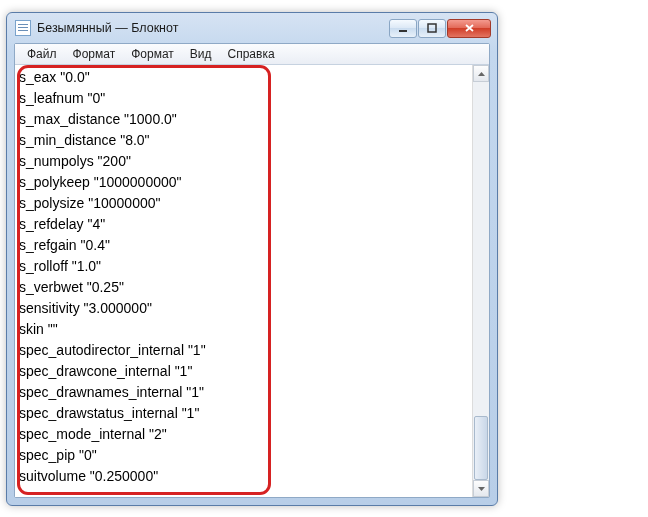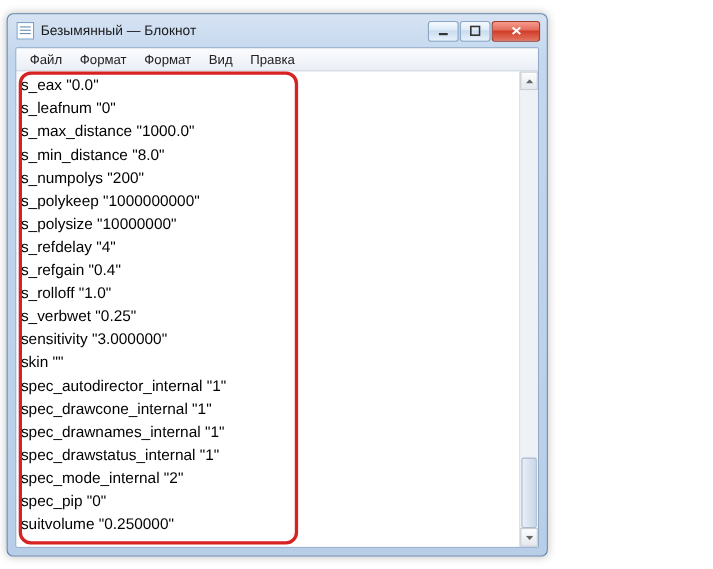--- a/index.html
+++ b/index.html
@@ -157,21 +157,21 @@
       </div>
     </div>
   </div>
 
   <div class="inner-frame">
     <div class="menubar">
       <div class="menu-item">Файл</div>
       <div class="menu-item">Формат</div>
       <div class="menu-item">Формат</div>
       <div class="menu-item">Вид</div>
-      <div class="menu-item">Правка</div>
+      <div class="menu-item">Справка</div>
     </div>
 
     <div class="content-area">
       <div class="text-content" id="text-content"><div>s_eax "0.0"</div><div>s_leafnum "0"</div><div>s_max_distance "1000.0"</div><div>s_min_distance "8.0"</div><div>s_numpolys "200"</div><div>s_polykeep "1000000000"</div><div>s_polysize "10000000"</div><div>s_refdelay "4"</div><div>s_refgain "0.4"</div><div>s_rolloff "1.0"</div><div>s_verbwet "0.25"</div><div>sensitivity "3.000000"</div><div>skin ""</div><div>spec_autodirector_internal "1"</div><div>spec_drawcone_internal "1"</div><div>spec_drawnames_internal "1"</div><div>spec_drawstatus_internal "1"</div><div>spec_mode_internal "2"</div><div>spec_pip "0"</div><div>suitvolume "0.250000"</div></div>
       <div class="highlight-box"></div>
       <div class="scrollbar-v">
         <div class="sb-btn">
           <svg width="7" height="4">
               <path d="M3.5 0 L7 4 L0 4 Z" fill="#666"></path>
             </svg>

